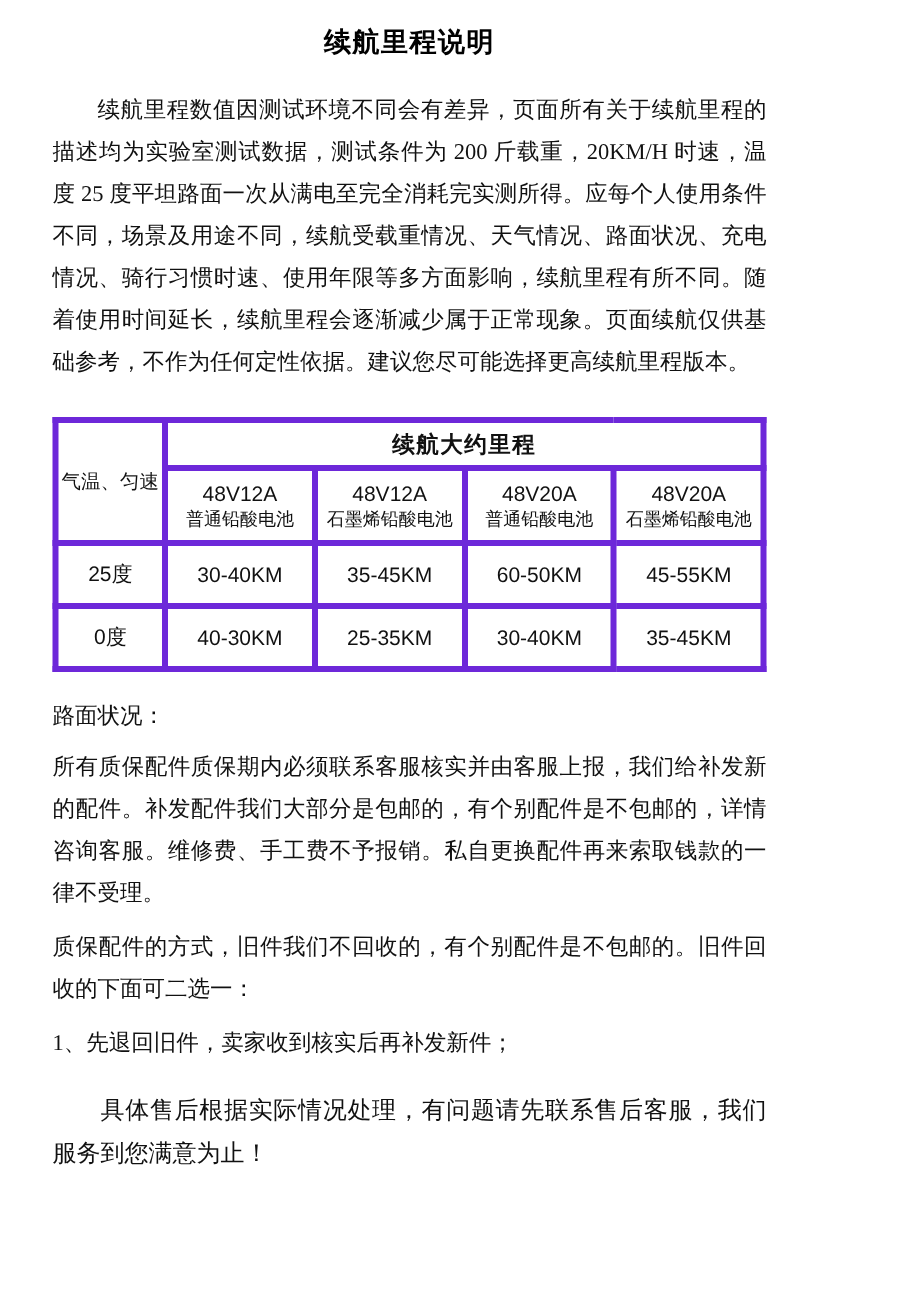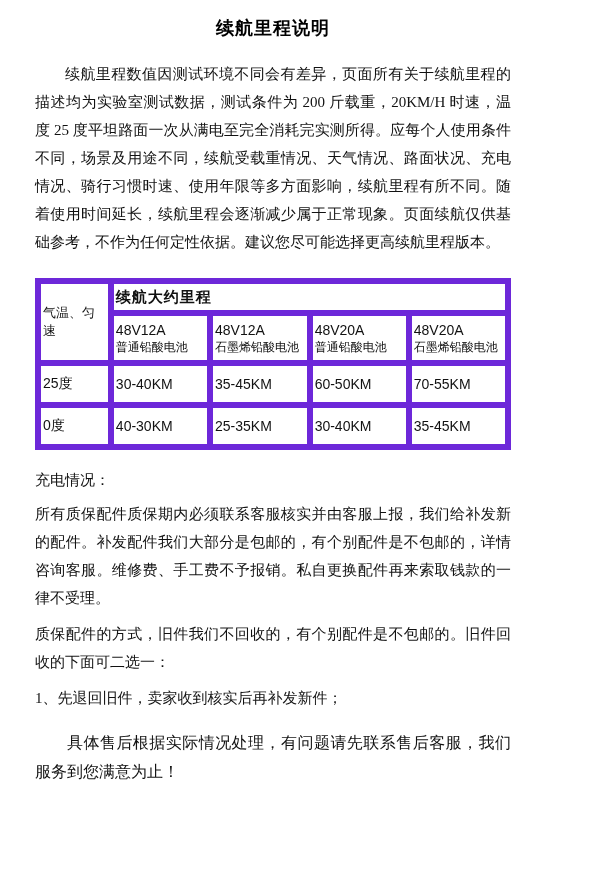--- a/index.html
+++ b/index.html
@@ -33,21 +33,22 @@
   .intro { margin-bottom: 22px; }
 
   table.range-table {
     width: 100%;
     border-collapse: collapse;
     table-layout: fixed;
     margin-bottom: 16px;
     font-family: "Liberation Sans", sans-serif;
   }
   table.range-table td {
-    border: 6px solid #6d28d9;
+    border: 4px solid #6d28d9;
+    text-align: center;
     vertical-align: middle;
     padding: 2px 2px;
     color: #111111;
   }
   .corner-cell { font-size: 13px; }
   .span-header-cell {
     font-size: 15px;
     font-weight: 700;
     height: 32px;
     letter-spacing: 1px;
@@ -110,33 +111,33 @@
         <td class="col-header-cell">
           <div class="col-header-line1">48V20A</div>
           <div class="col-header-line2">石墨烯铅酸电池</div>
         </td>
       </tr>
       <tr>
         <td class="row-label-cell">25度</td>
         <td class="value-cell">30-40KM</td>
         <td class="value-cell">35-45KM</td>
         <td class="value-cell">60-50KM</td>
-        <td class="value-cell">70-55KM</td>
+        <td class="value-cell">45-55KM</td>
       </tr>
       <tr>
         <td class="row-label-cell">0度</td>
         <td class="value-cell">40-30KM</td>
         <td class="value-cell">25-35KM</td>
         <td class="value-cell">30-40KM</td>
         <td class="value-cell">35-45KM</td>
       </tr>
     </tbody>
   </table>
 
-  <div class="section-heading">充电情况：</div>
+  <div class="section-heading">路面状况：</div>
 
   <p class="para acc-p">所有质保配件质保期内必须联系客服核实并由客服上报，我们给补发新的配件。补发配件我们大部分是包邮的，有个别配件是不包邮的，详情咨询客服。维修费、手工费不予报销。私自更换配件再来索取钱款的一律不受理。</p>
 
   <p class="para acc-p">质保配件的方式，旧件我们不回收的，有个别配件是不包邮的。旧件回收的下面可二选一：</p>
 
   <p class="para acc-item">1、先退回旧件，卖家收到核实后再补发新件；</p>
 
 
   <p class="para indent2 closing">具体售后根据实际情况处理，有问题请先联系售后客服，我们服务到您满意为止！</p>
 

